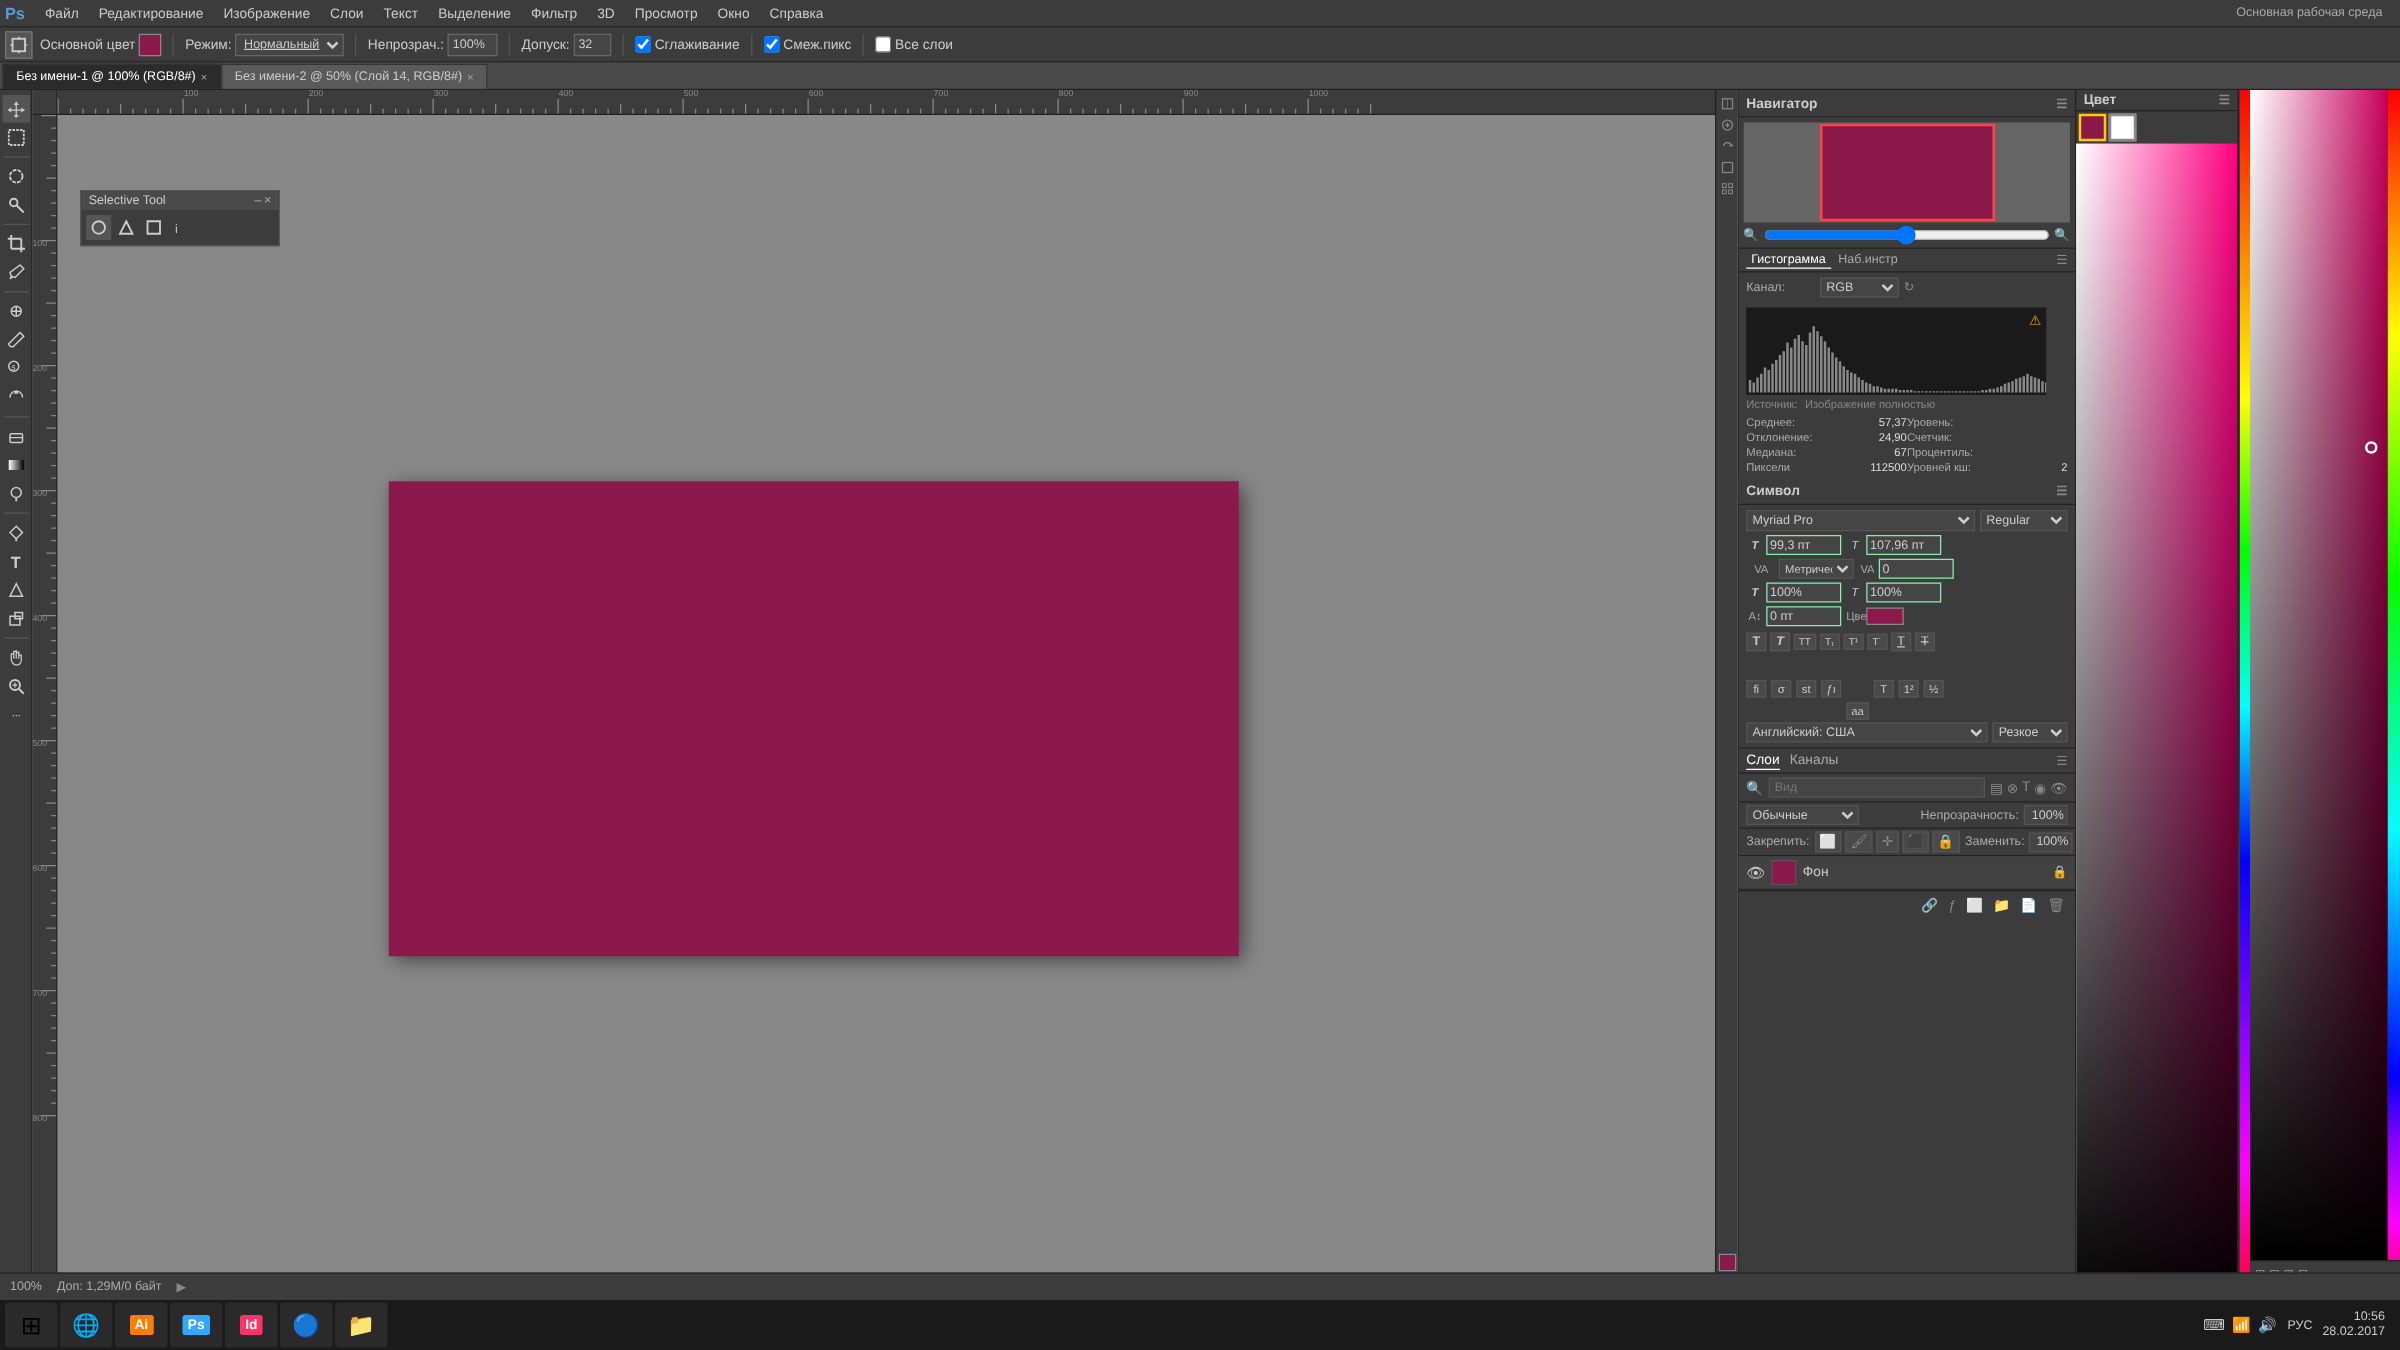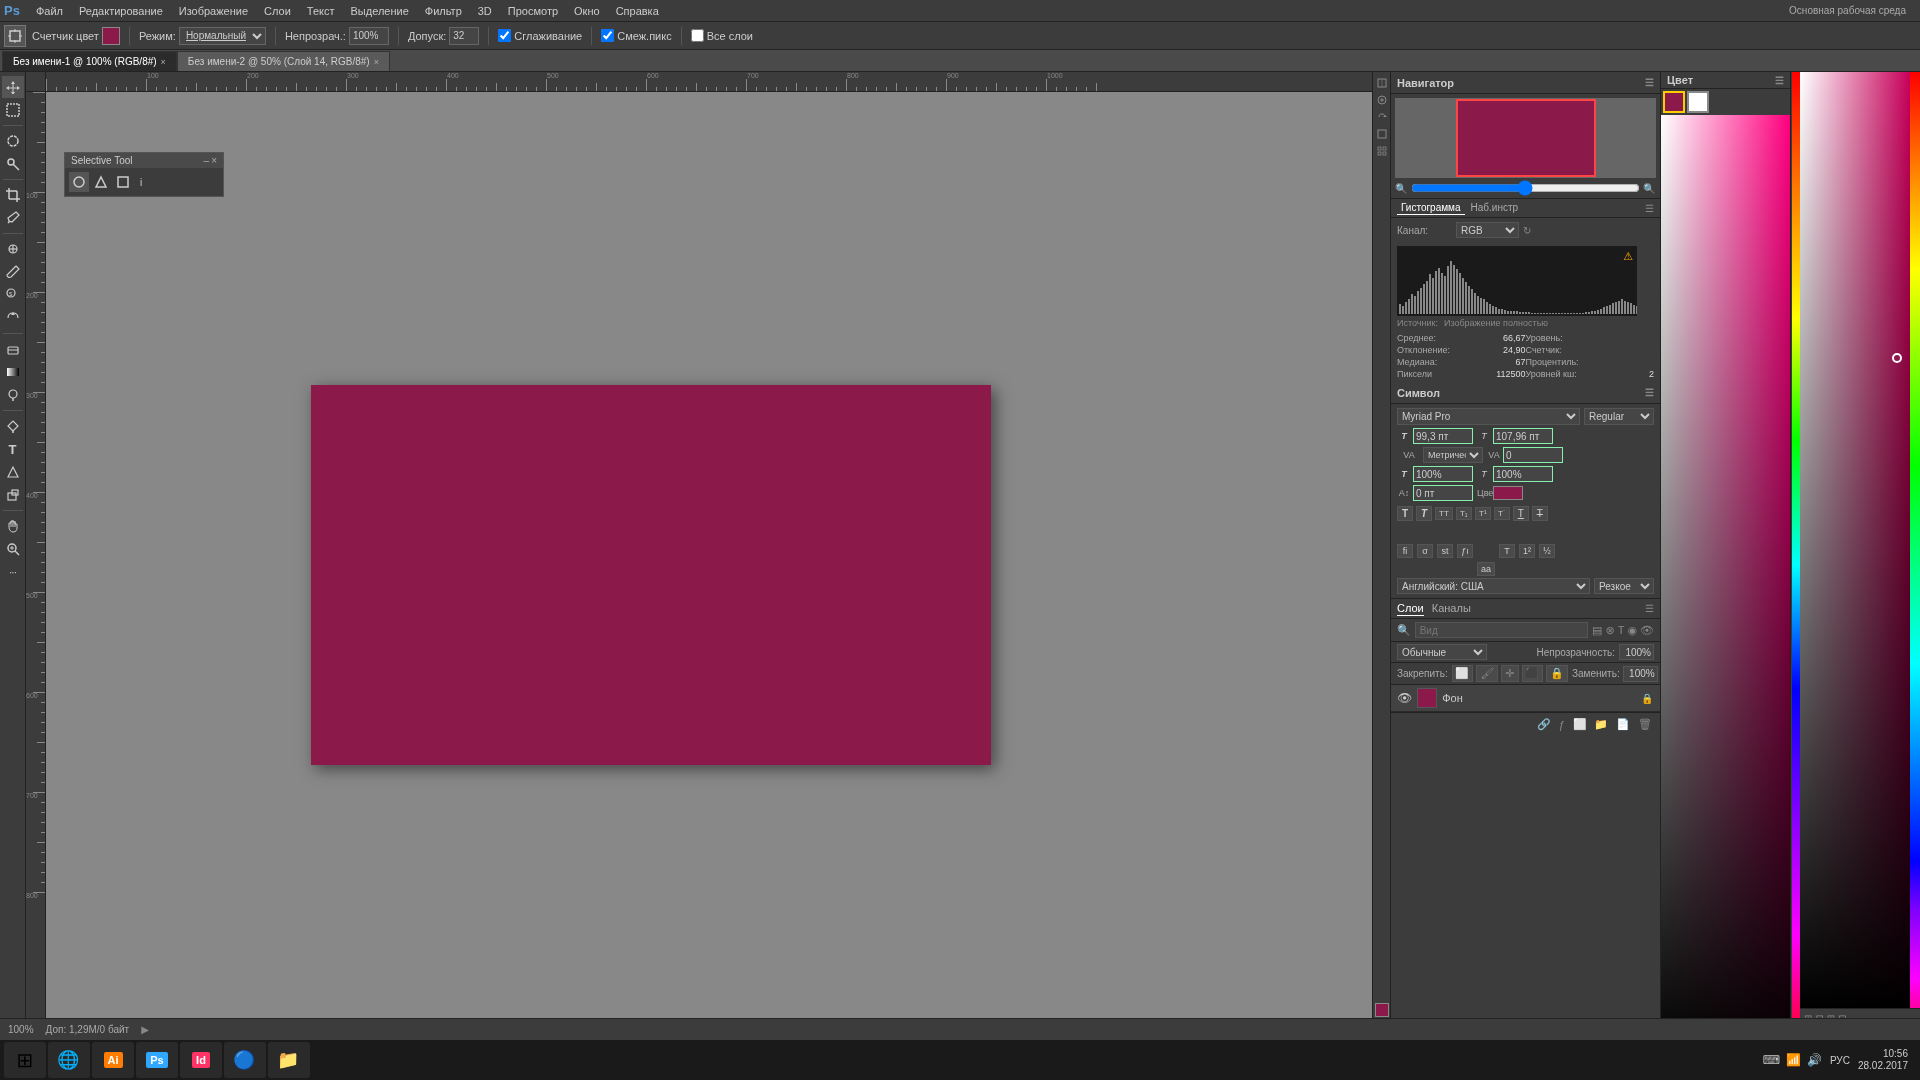--- a/index.html
+++ b/index.html
@@ -615,21 +615,21 @@
   <div style="width:22px;height:22px;background:#555;border:1px solid #777;display:flex;align-items:center;justify-content:center;">
     <svg width="14" height="14" viewBox="0 0 14 14">
         <rect x="2" y="2" width="10" height="10" fill="none" stroke="#ccc" stroke-width="1.5"></rect>
         <line x1="0" y1="7" x2="3" y2="7" stroke="#ccc" stroke-width="1"></line>
         <line x1="11" y1="7" x2="14" y2="7" stroke="#ccc" stroke-width="1"></line>
         <line x1="7" y1="0" x2="7" y2="3" stroke="#ccc" stroke-width="1"></line>
         <line x1="7" y1="11" x2="7" y2="14" stroke="#ccc" stroke-width="1"></line>
       </svg>
   </div>
   <div class="tool-option">
-    <span>Счетчик цвет</span>
+    <span>Основной цвет</span>
     <div style="width:18px;height:18px;background:#8B1A4A;border:1px solid #888;cursor:pointer;"></div>
   </div>
   <div class="separator"></div>
   <div class="tool-option">
     <span>Режим:</span>
     <select>
       <option>Нормальный</option>
     </select>
   </div>
   <div class="separator"></div>
@@ -1241,21 +1241,21 @@
           <span class="histo-warning">⚠</span>
         </div>
         <div class="histo-source">
           <span>Источник:</span>
           <span>Изображение полностью</span>
         </div>
         <div class="histo-stats">
           <div class="histo-stat-col">
             <div class="histo-stat">
               <span>Среднее:</span>
-              <span>66,67</span>
+              <span>57,37</span>
             </div>
             <div class="histo-stat">
               <span>Отклонение:</span>
               <span>24,90</span>
             </div>
             <div class="histo-stat">
               <span>Медиана:</span>
               <span>67</span>
             </div>
             <div class="histo-stat">

